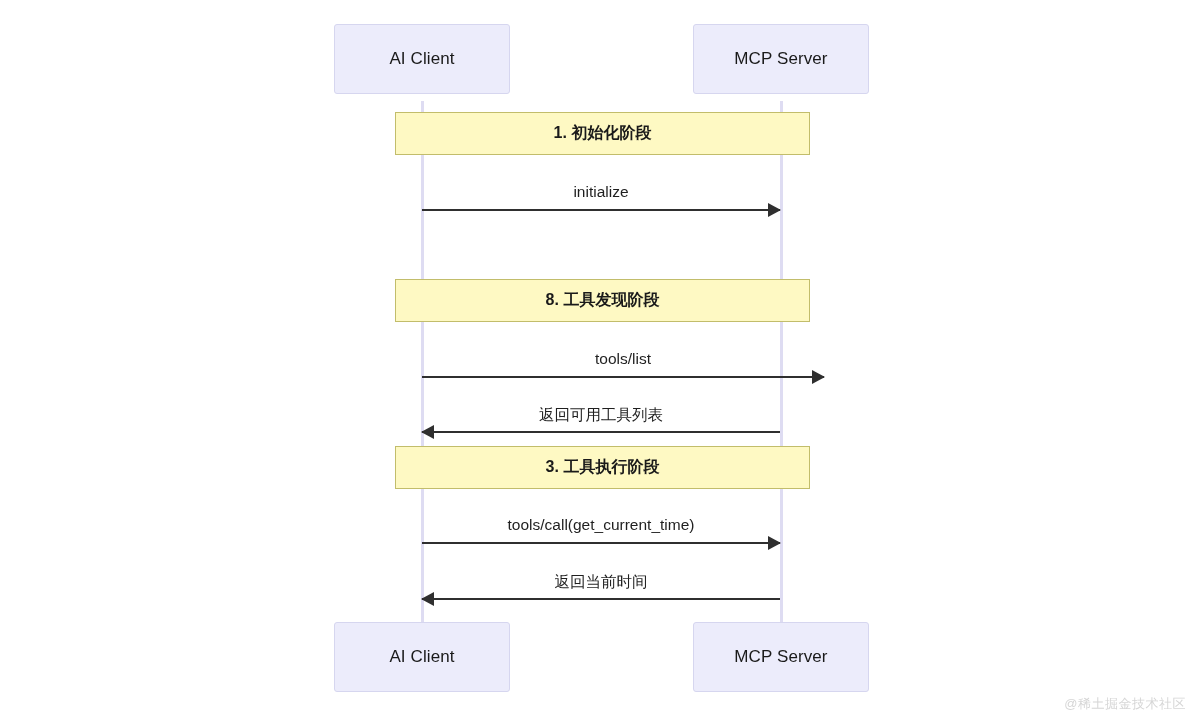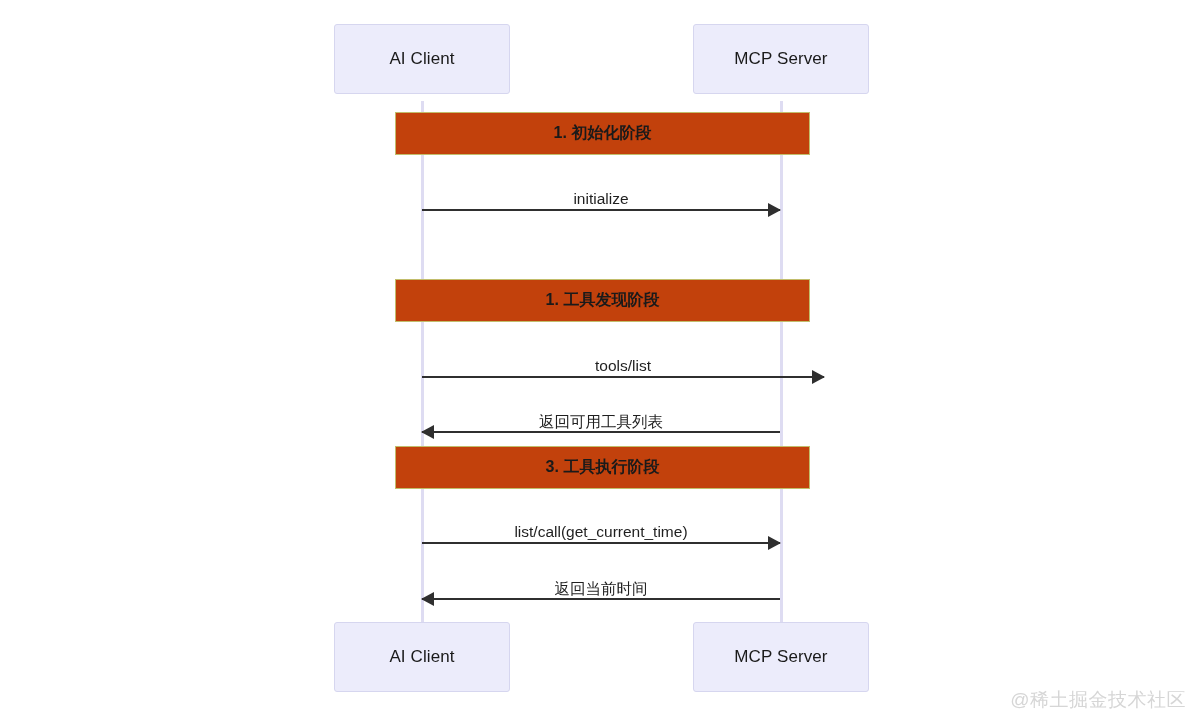--- a/index.html
+++ b/index.html
@@ -56,21 +56,21 @@
   }
   .lifeline.client { left: 421px; }
   .lifeline.server { left: 780px; }
 
   
   .phase-banner {
     position: absolute;
     left: 395px;
     width: 415px;
     height: 43px;
-    background: #c2410c;
+    background: #fef9c3;
     border: 1px solid #c2bd6b;
     box-sizing: border-box;
     display: flex;
     align-items: center;
     justify-content: center;
   }
   .phase-banner-label {
     font-size: 16px;
     font-weight: bold;
     color: #1a1a1a;
@@ -84,21 +84,21 @@
   .message {
     position: absolute;
     left: 422px;
     width: 358px;
     height: 44px;
   }
   .message-label {
     position: absolute;
     left: 0;
     right: 0;
-    top: 12px;
+    top: 5px;
     text-align: center;
     font-size: 15.5px;
     color: #1f1f1f;
     white-space: nowrap;
   }
   .message-line {
     position: absolute;
     left: 0;
     right: 0;
     top: 31px;
@@ -127,21 +127,21 @@
   .msg-3 { top: 345px; padding-left: 44px; }
   .msg-4 { top: 400px; text-decoration: underline; }
   .msg-5 { top: 511px; }
   .msg-6 { top: 567px; }
 
   
   .watermark {
     position: absolute;
     right: 14px;
     bottom: 9px;
-    font-size: 19px;
+    font-size: 13px;
     color: #d6d6d6;
     letter-spacing: 0.5px;
     white-space: nowrap;
   }
 </style>
 </head>
 <body>
 
 <div id="diagram-root">
 
@@ -160,41 +160,41 @@
   </div>
 
   <div class="message msg-1">
     <span class="message-label">initialize</span>
     <div class="message-line"></div>
     <div class="arrowhead right"></div>
   </div>
 
 
   <div class="phase-banner banner-2">
-    <span class="phase-banner-label">1. 工具发现阶段</span>
+    <span class="phase-banner-label">8. 工具发现阶段</span>
   </div>
 
   <div class="message msg-3">
     <span class="message-label">tools/list</span>
     <div class="message-line"></div>
     <div class="arrowhead right"></div>
   </div>
 
   <div class="message msg-4">
     <span class="message-label">返回可用工具列表</span>
     <div class="message-line"></div>
     <div class="arrowhead left"></div>
   </div>
 
   <div class="phase-banner banner-3">
     <span class="phase-banner-label">3. 工具执行阶段</span>
   </div>
 
   <div class="message msg-5">
-    <span class="message-label">list/call(get_current_time)</span>
+    <span class="message-label">tools/call(get_current_time)</span>
     <div class="message-line"></div>
     <div class="arrowhead right"></div>
   </div>
 
   <div class="message msg-6">
     <span class="message-label">返回当前时间</span>
     <div class="message-line"></div>
     <div class="arrowhead left"></div>
   </div>
 

